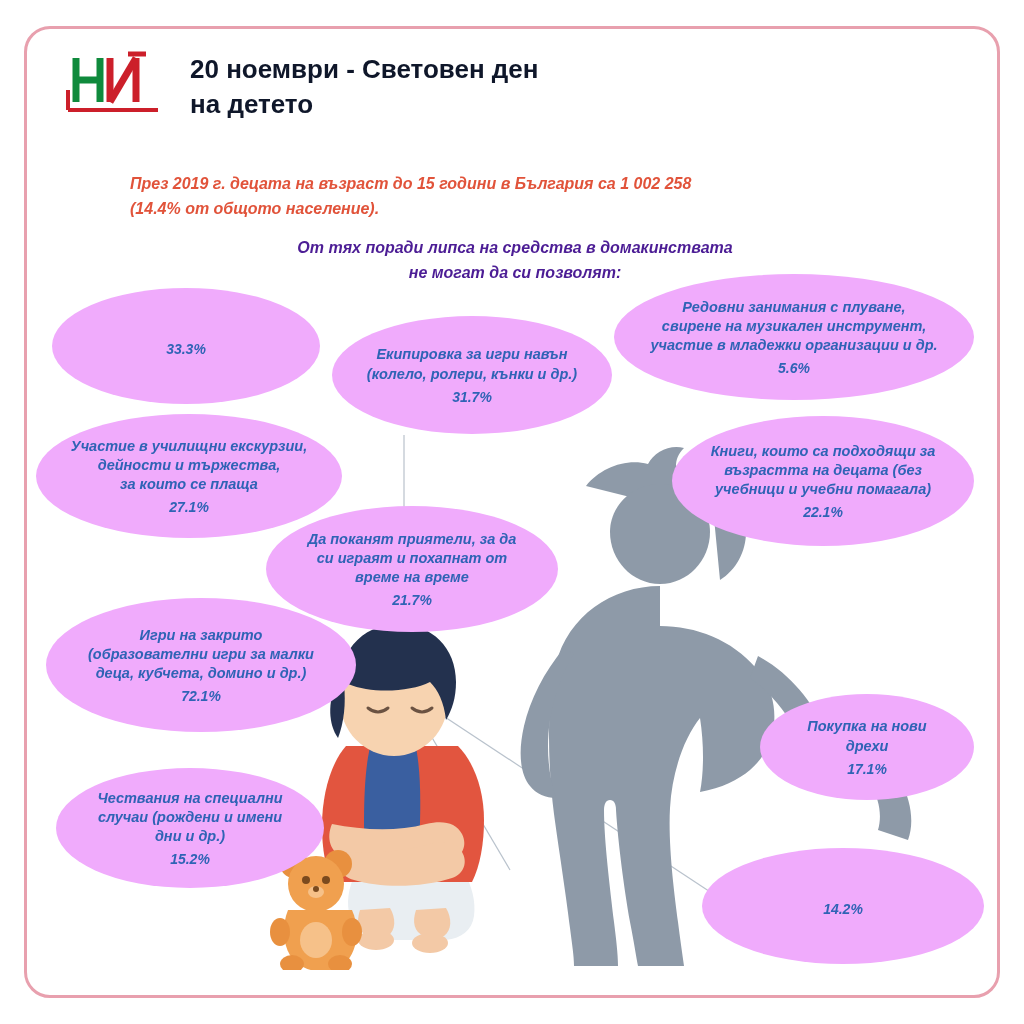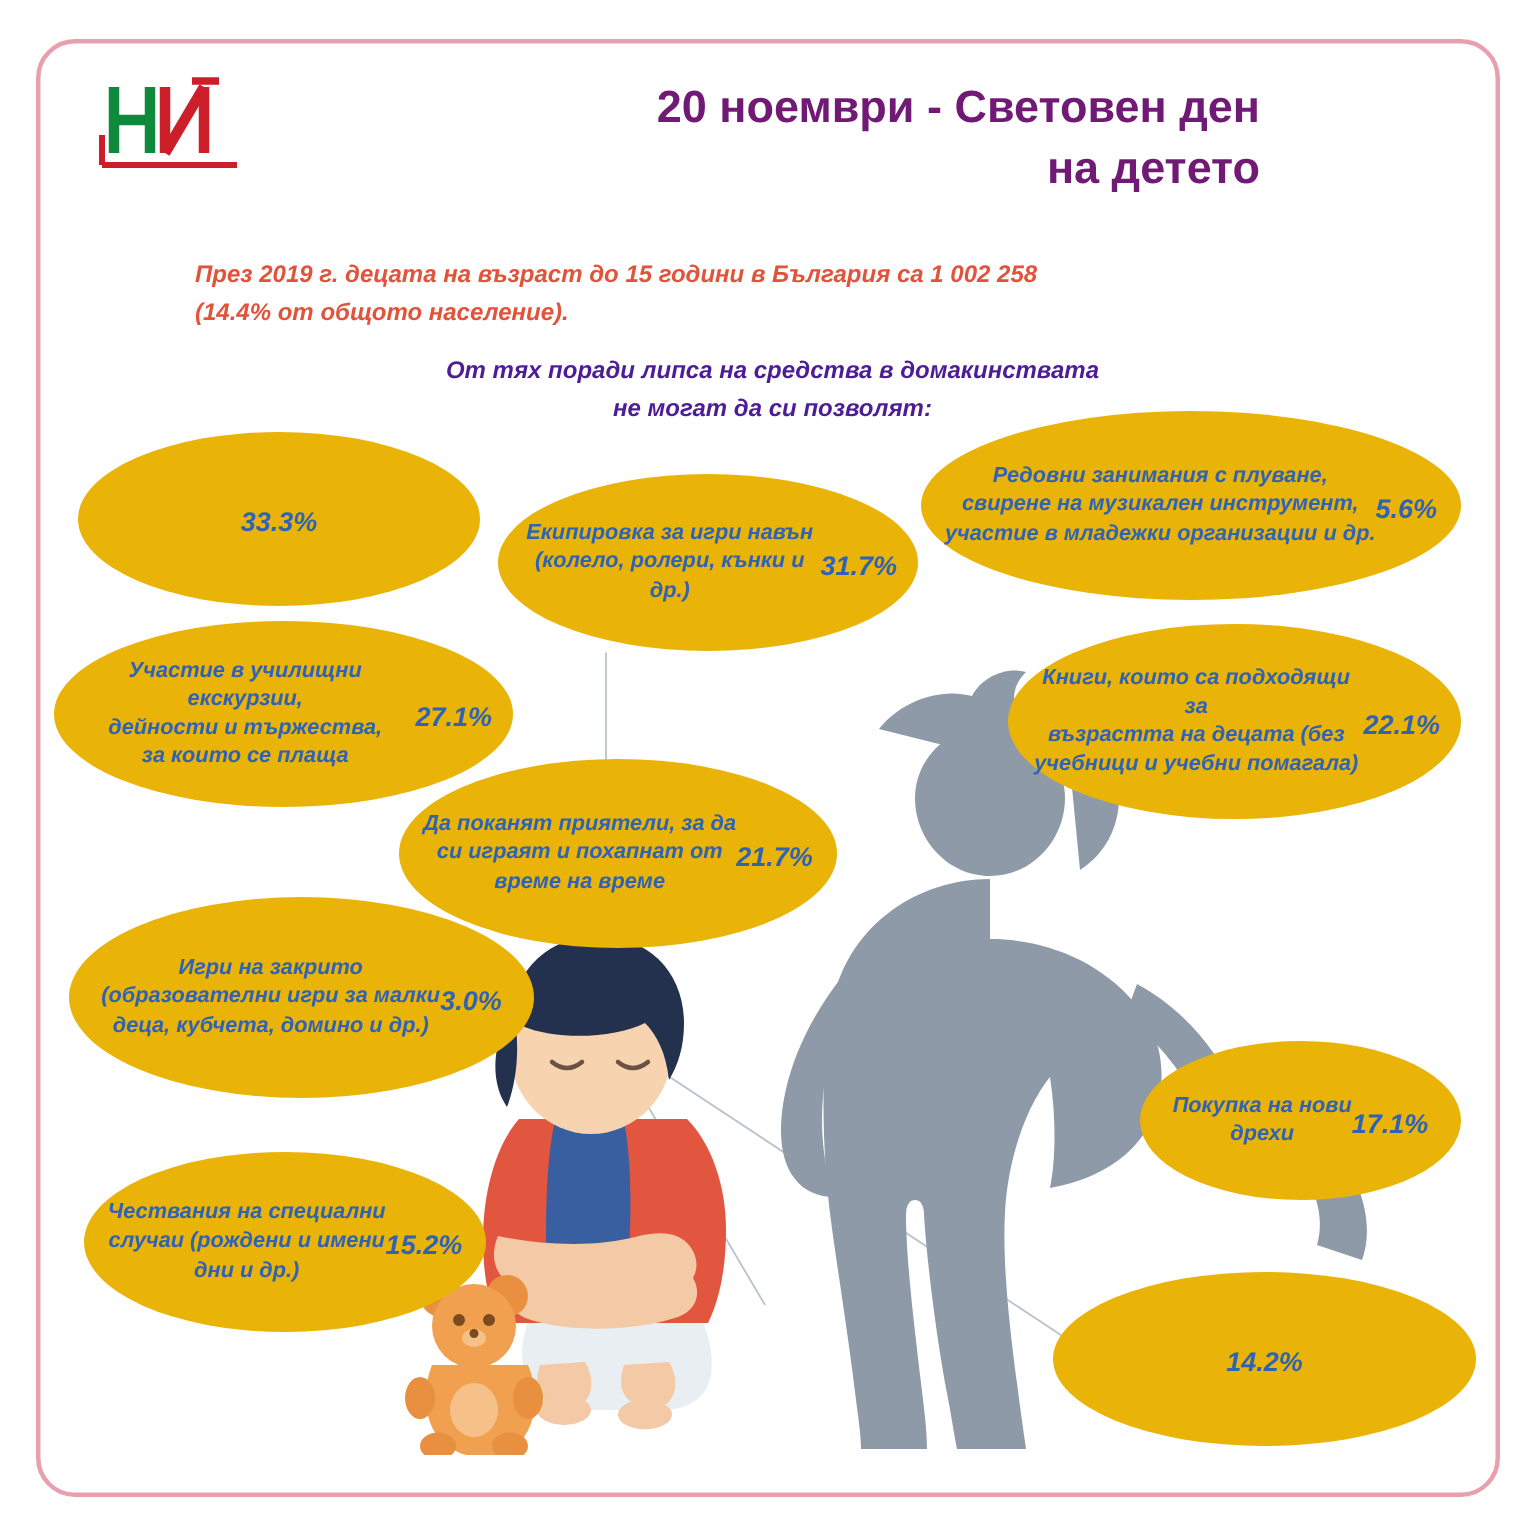--- a/index.html
+++ b/index.html
@@ -40,23 +40,23 @@
     width: 96px;
     height: 68px;
   }
 
   
   .main-title {
     position: absolute;
     left: 190px;
     top: 52px;
     width: 650px;
-    text-align: right;
-    color: #701a75;
-    font-size: 30px;
+    text-align: left;
+    color: #0f172a;
+    font-size: 26px;
     font-weight: bold;
     line-height: 1.35;
     font-family: "Liberation Sans", sans-serif;
   }
   .sub-1 {
     position: absolute;
     left: 130px;
     top: 172px;
     width: 770px;
     text-align: left;
@@ -85,39 +85,40 @@
     left: 260px;
     top: 440px;
     width: 700px;
     height: 530px;
     pointer-events: none;
   }
 
   
   .bubble {
     position: absolute;
-    background: #eab308;
+    background: #f0abfc;
     border-radius: 50%;
     display: flex;
+    flex-direction: column;
     align-items: center;
     justify-content: center;
     text-align: center;
     color: #2f63b5;
     font-style: italic;
     font-weight: bold;
     box-sizing: border-box;
     padding: 6px 14px;
   }
   .bubble .txt {
     font-size: 14.5px;
     line-height: 1.32;
     white-space: pre-line;
   }
   .bubble .val {
-    font-size: 18px;
+    font-size: 14px;
     margin-top: 5px;
   }
   .connectors {
     position: absolute;
     left: 0; top: 0;
     width: 1024px; height: 1024px;
     pointer-events: none;
   }
 </style>
 </head>
@@ -262,21 +263,21 @@
     <div class="txt">Да поканят приятели, за да
 си играят и похапнат от
 време на време</div>
     <div class="val">21.7%</div>
   </div>
 
   <div class="bubble" style="left:46px; top:598px; width:310px; height:134px;">
     <div class="txt">Игри на закрито
 (образователни игри за малки
 деца, кубчета, домино и др.)</div>
-    <div class="val">3.0%</div>
+    <div class="val">72.1%</div>
   </div>
 
   <div class="bubble" style="left:760px; top:694px; width:214px; height:106px;">
     <div class="txt">Покупка на нови
 дрехи</div>
     <div class="val">17.1%</div>
   </div>
 
   <div class="bubble" style="left:56px; top:768px; width:268px; height:120px;">
     <div class="txt">Чествания на специални

